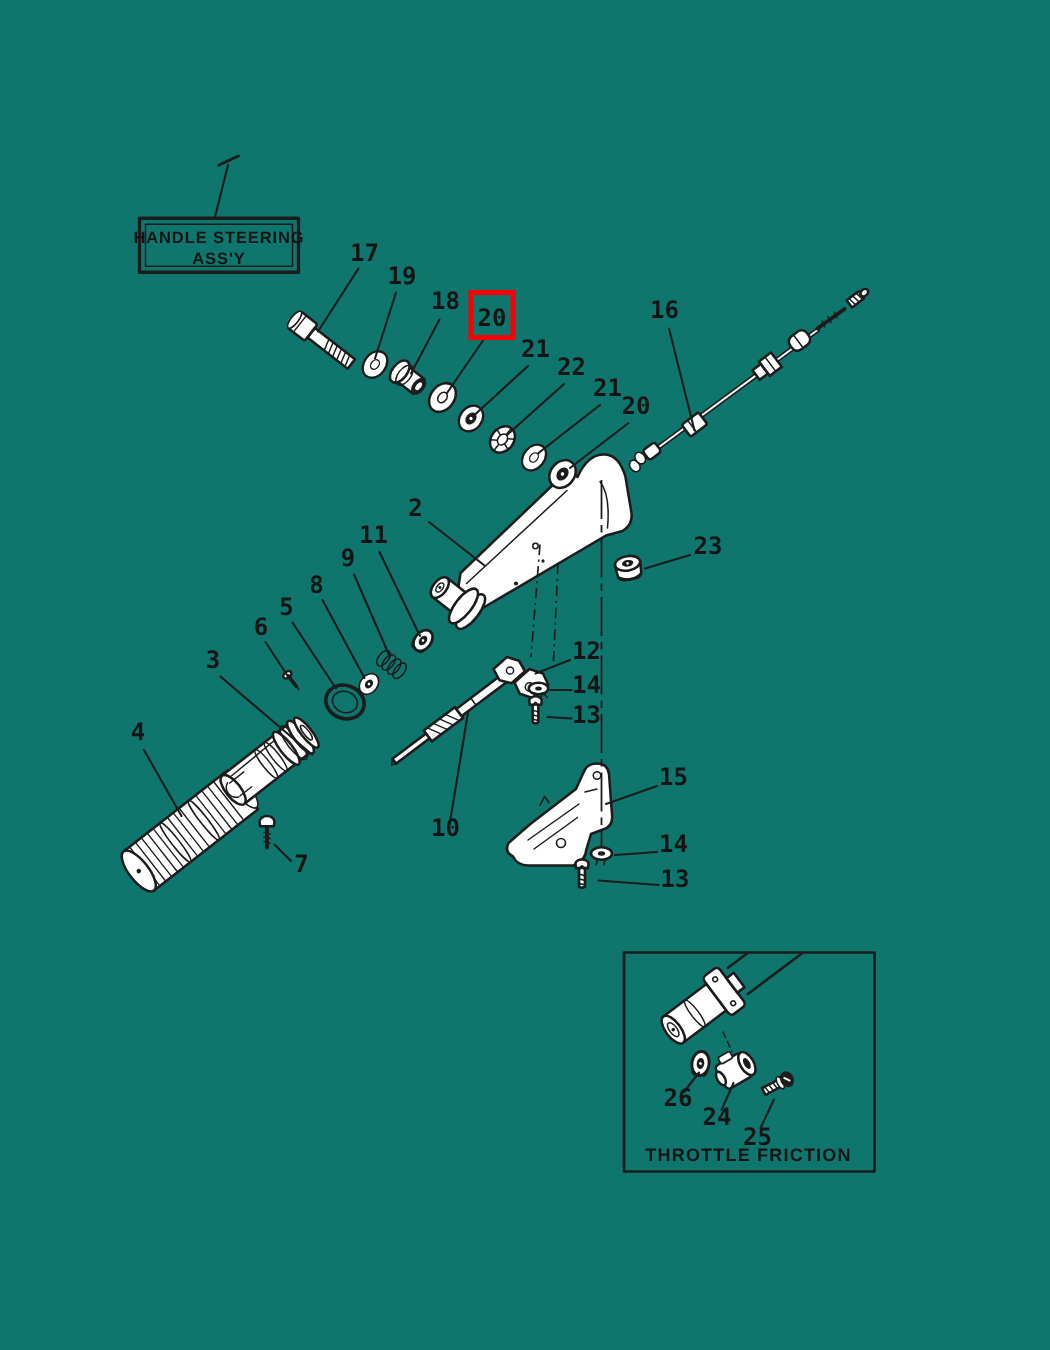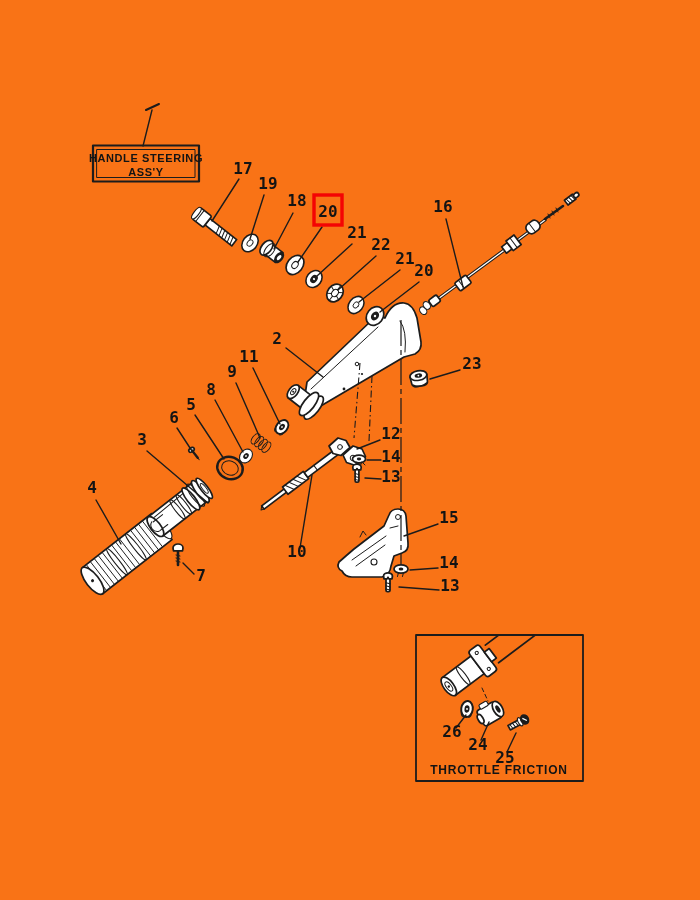--- a/index.html
+++ b/index.html
@@ -1,16 +1,16 @@
 <!DOCTYPE html>
 <html><head>
 <meta charset="utf-8">
 <style>
   html,body{margin:0;padding:0;background:#ffffff;}
-  .stage{position:relative;width:700px;height:900px;background:#f97316;overflow:hidden;
+  .stage{position:relative;width:700px;height:900px;background:#0f766e;overflow:hidden;
          font-family:"Liberation Sans",sans-serif;}
   svg{position:absolute;left:0;top:0;}
   .ln{fill:none;stroke:#1c1c1c;stroke-width:1.7;stroke-linecap:round;stroke-linejoin:round;}
   .lt{fill:none;stroke:#1c1c1c;stroke-width:1;stroke-linecap:round;stroke-linejoin:round;}
   .wht{fill:#ffffff;stroke:#1c1c1c;stroke-width:1.7;stroke-linejoin:round;}
   .whtl{fill:#ffffff;stroke:#1c1c1c;stroke-width:1.1;stroke-linejoin:round;}
   .dk{fill:#1c1c1c;stroke:none;}
   .wt{fill:#ffffff;stroke:none;}
   .ldr{stroke:#1c1c1c;stroke-width:1.4;stroke-linecap:round;}
   .dash{fill:none;stroke:#1c1c1c;stroke-width:1.1;stroke-dasharray:7 3 1.5 3;}

